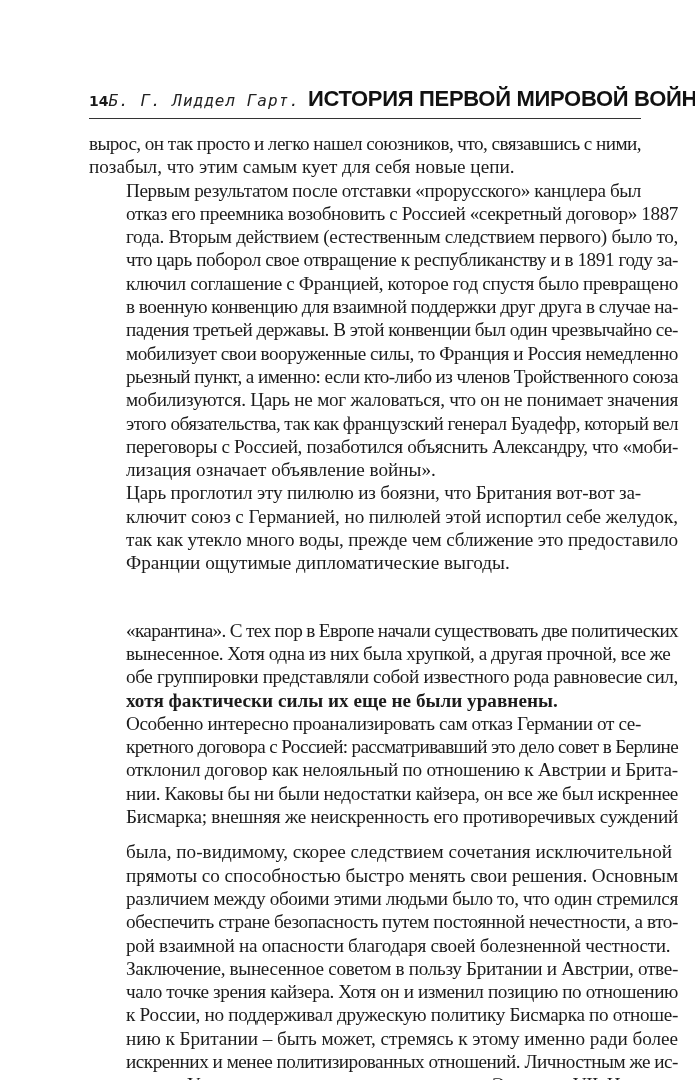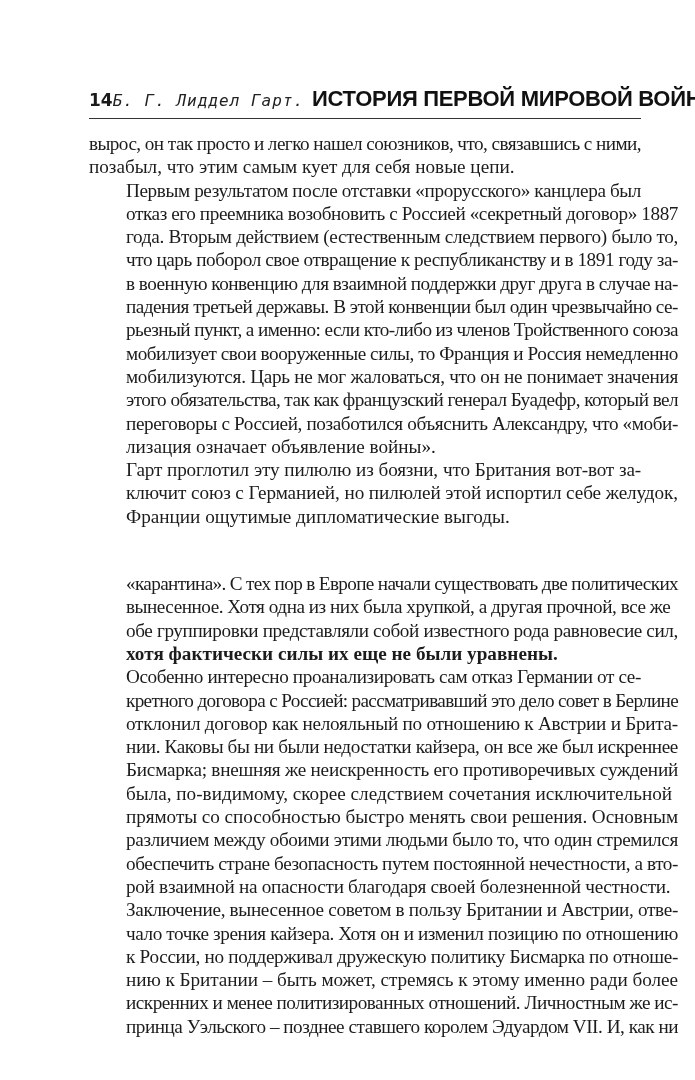--- a/index.html
+++ b/index.html
@@ -3,21 +3,21 @@
 <meta charset="utf-8">
 <style>
   html, body { margin: 0; padding: 0; background: #ffffff; }
   body { width: 695px; height: 1080px; position: relative; overflow: hidden; }
   .page { position: absolute; left: 0; top: 0; width: 695px; height: 1080px; background: #ffffff; }
   .header {
     position: absolute; left: 89px; top: 86px; width: 552px; height: 24px;
     display: flex; align-items: baseline; color: #1a1a1a;
   }
   .page-number {
-    font-family: "DejaVu Sans", sans-serif; font-weight: bold; font-size: 17px;
+    font-family: "DejaVu Sans", sans-serif; font-weight: bold; font-size: 14px;
     letter-spacing: 0px;
   }
   .running-head {
     margin-left: auto; display: flex; align-items: baseline; white-space: nowrap;
   }
   .author {
     font-family: "DejaVu Sans Mono", monospace; font-style: italic; font-size: 16px;
     letter-spacing: 1px; margin-right: 8px; color: #222;
   }
   .book-title {
@@ -51,47 +51,49 @@
   <div class="body-text" id="body-text">
       <p>
         <span class="line" style="white-space: nowrap; letter-spacing: -0.556839px;">вырос, он так просто и легко нашел союзников, что, связавшись с ними,</span>
         <span class="line last" style="white-space: nowrap;">позабыл, что этим самым кует для себя новые цепи.</span>
       </p>
       <p class="indent">
         <span class="line" style="text-indent: 37px; white-space: nowrap; letter-spacing: -0.385156px;">Первым результатом после отставки «прорусского» канцлера был</span>
         <span class="line" style="white-space: nowrap; letter-spacing: -0.407907px;">отказ его преемника возобновить с Россией «секретный договор» 1887</span>
         <span class="line" style="white-space: nowrap; letter-spacing: -0.315625px;">года. Вторым действием (естественным следствием первого) было то,</span>
         <span class="line" style="white-space: nowrap; letter-spacing: -0.439568px;">что царь поборол свое отвращение к республиканству и в 1891 году за-</span>
+        <span class="line" style="white-space: nowrap; letter-spacing: -0.373535px;">ключил соглашение с Францией, которое год спустя было превращено</span>
         <span class="line" style="white-space: nowrap; letter-spacing: -0.507339px;">в военную конвенцию для взаимной поддержки друг друга в случае на-</span>
         <span class="line" style="white-space: nowrap; letter-spacing: -0.507102px;">падения третьей державы. В этой конвенции был один чрезвычайно се-</span>
+        <span class="line" style="white-space: nowrap; letter-spacing: -0.460693px;">мобилизует свои вооруженные силы, то Франция и Россия немедленно</span>
         <span class="line" style="white-space: nowrap; letter-spacing: -0.585938px;">рьезный пункт, а именно: если кто-либо из членов Тройственного союза</span>
-        <span class="line" style="white-space: nowrap; letter-spacing: -0.460693px;">мобилизует свои вооруженные силы, то Франция и Россия немедленно</span>
         <span class="line" style="white-space: nowrap; letter-spacing: -0.272115px;">мобилизуются. Царь не мог жаловаться, что он не понимает значения</span>
         <span class="line" style="white-space: nowrap; letter-spacing: -0.55865px;">этого обязательства, так как французский генерал Буадефр, который вел</span>
         <span class="line" style="white-space: nowrap; letter-spacing: -0.388021px;">переговоры с Россией, позаботился объяснить Александру, что «моби-</span>
         <span class="line last" style="white-space: nowrap;">лизация означает объявление войны».</span>
       </p>
       <p class="indent">
-        <span class="line" style="text-indent: 37px; white-space: nowrap; letter-spacing: -0.192623px;">Гарт проглотил эту пилюлю из боязни, что Британия вот-вот за-</span>
+        <span class="line" style="text-indent: 37px; white-space: nowrap; letter-spacing: -0.192623px;">Царь проглотил эту пилюлю из боязни, что Британия вот-вот за-</span>
         <span class="line" style="white-space: nowrap; letter-spacing: -0.0873016px;">ключит союз с Германией, но пилюлей этой испортил себе желудок,</span>
+        <span class="line" style="white-space: nowrap; letter-spacing: -0.16626px;">так как утекло много воды, прежде чем сближение это предоставило</span>
         <span class="line last" style="white-space: nowrap;">Франции ощутимые дипломатические выгоды.</span>
       </p>
       <p class="indent">
         <span class="line" style="white-space: nowrap; letter-spacing: -0.642923px; margin-top: 44px;">«карантина». С тех пор в Европе начали существовать две политических</span>
         <span class="line" style="white-space: nowrap; letter-spacing: -0.467142px;">вынесенное. Хотя одна из них была хрупкой, а другая прочной, все же</span>
         <span class="line" style="white-space: nowrap; letter-spacing: -0.376657px;">обе группировки представляли собой известного рода равновесие сил,</span>
         <span class="line last" style="white-space: nowrap; font-weight: bold;">хотя фактически силы их еще не были уравнены.</span>
       </p>
       <p class="indent">
         <span class="line" style="text-indent: 37px; white-space: nowrap; letter-spacing: -0.382172px;">Особенно интересно проанализировать сам отказ Германии от се-</span>
         <span class="line" style="white-space: nowrap; letter-spacing: -0.670969px;">кретного договора с Россией: рассматривавший это дело совет в Берлине</span>
         <span class="line" style="white-space: nowrap; letter-spacing: -0.264881px;">отклонил договор как нелояльный по отношению к Австрии и Брита-</span>
         <span class="line" style="white-space: nowrap; letter-spacing: -0.377841px;">нии. Каковы бы ни были недостатки кайзера, он все же был искреннее</span>
         <span class="line" style="white-space: nowrap; letter-spacing: -0.223034px;">Бисмарка; внешняя же неискренность его противоречивых суждений</span>
-        <span class="line" style="white-space: nowrap;">была, по-видимому, скорее следствием сочетания исключительной</span>
+        <span class="line" style="white-space: nowrap; margin-top: 12px;">была, по-видимому, скорее следствием сочетания исключительной</span>
         <span class="line" style="white-space: nowrap; letter-spacing: -0.0588542px;">прямоты со способностью быстро менять свои решения. Основным</span>
         <span class="line" style="white-space: nowrap; letter-spacing: -0.333085px;">различием между обоими этими людьми было то, что один стремился</span>
         <span class="line" style="white-space: nowrap; letter-spacing: -0.416744px;">обеспечить стране безопасность путем постоянной нечестности, а вто-</span>
         <span class="line" style="white-space: nowrap; letter-spacing: -0.284856px;">рой взаимной на опасности благодаря своей болезненной честности.</span>
         <span class="line" style="white-space: nowrap; letter-spacing: -0.319471px;">Заключение, вынесенное советом в пользу Британии и Австрии, отве-</span>
         <span class="line" style="white-space: nowrap; letter-spacing: -0.38774px;">чало точке зрения кайзера. Хотя он и изменил позицию по отношению</span>
         <span class="line" style="white-space: nowrap; letter-spacing: -0.301835px;">к России, но поддерживал дружескую политику Бисмарка по отноше-</span>
         <span class="line" style="white-space: nowrap; letter-spacing: -0.0434028px;">нию к Британии – быть может, стремясь к этому именно ради более</span>
         <span class="line" style="white-space: nowrap; letter-spacing: -0.485119px;">искренних и менее политизированных отношений. Личностным же ис-</span>
         <span class="line" style="white-space: nowrap; letter-spacing: -0.478078px;">принца Уэльского – позднее ставшего королем Эдуардом VII. И, как ни</span>

